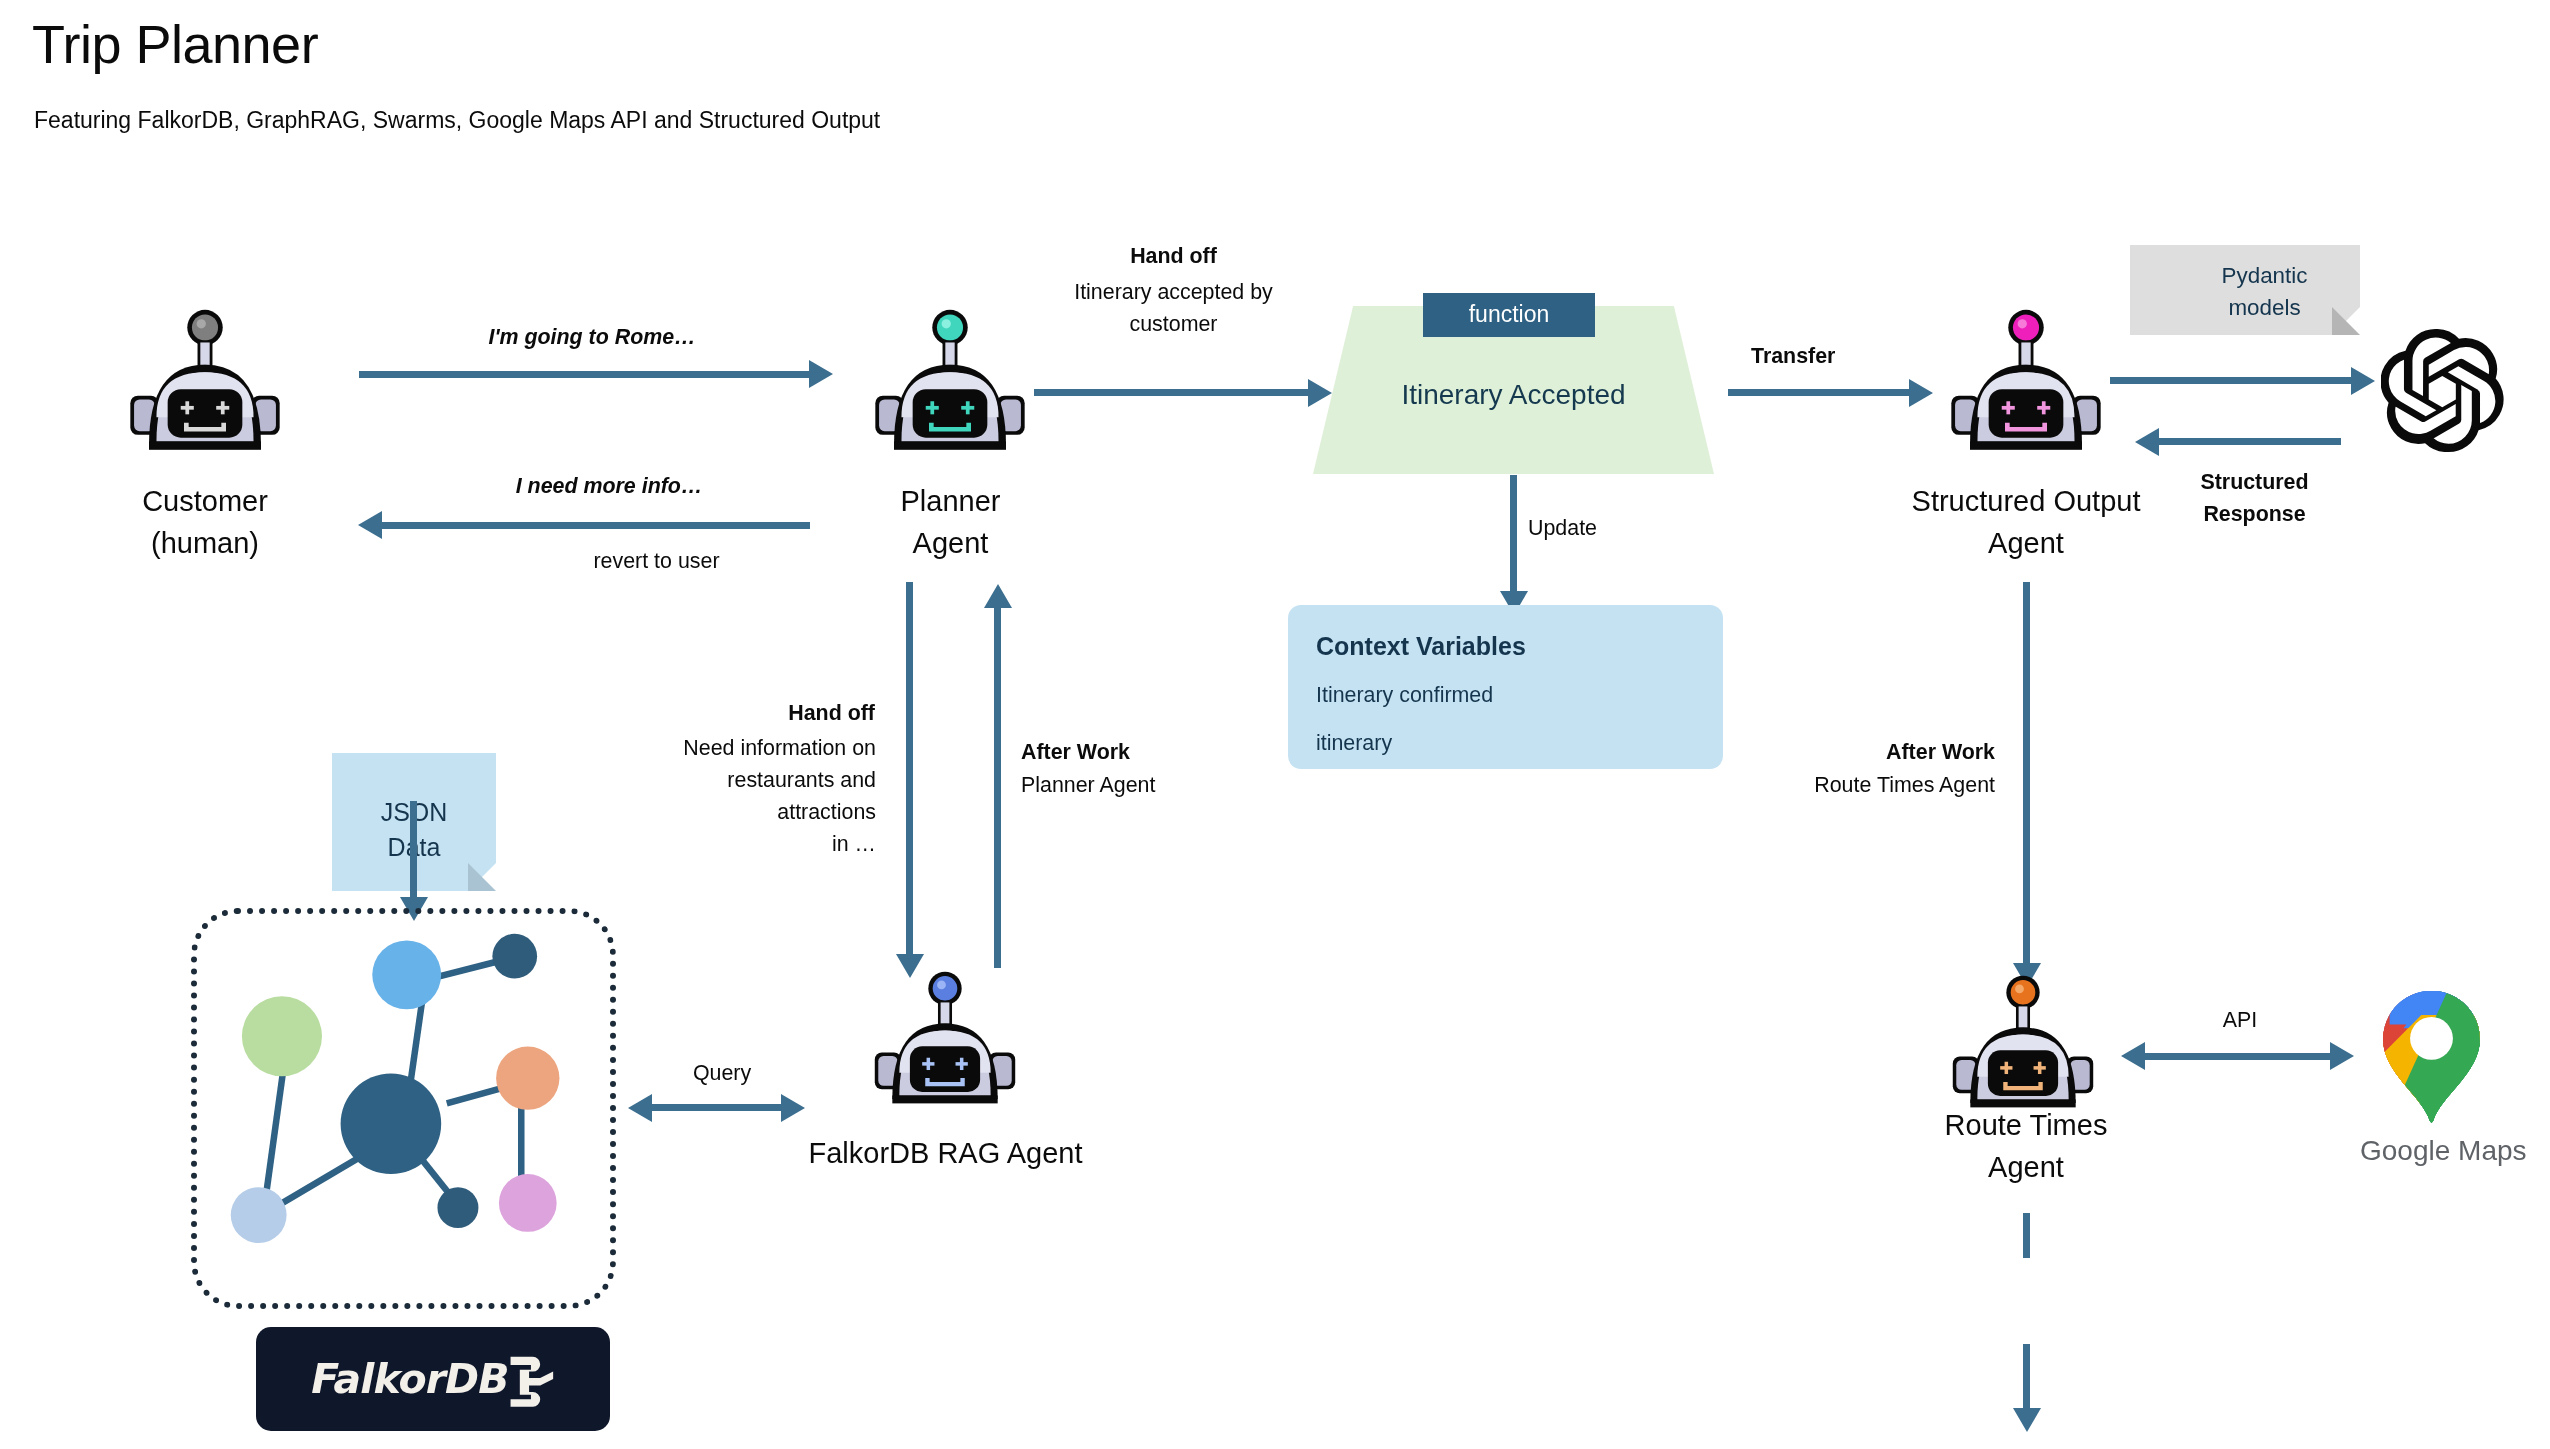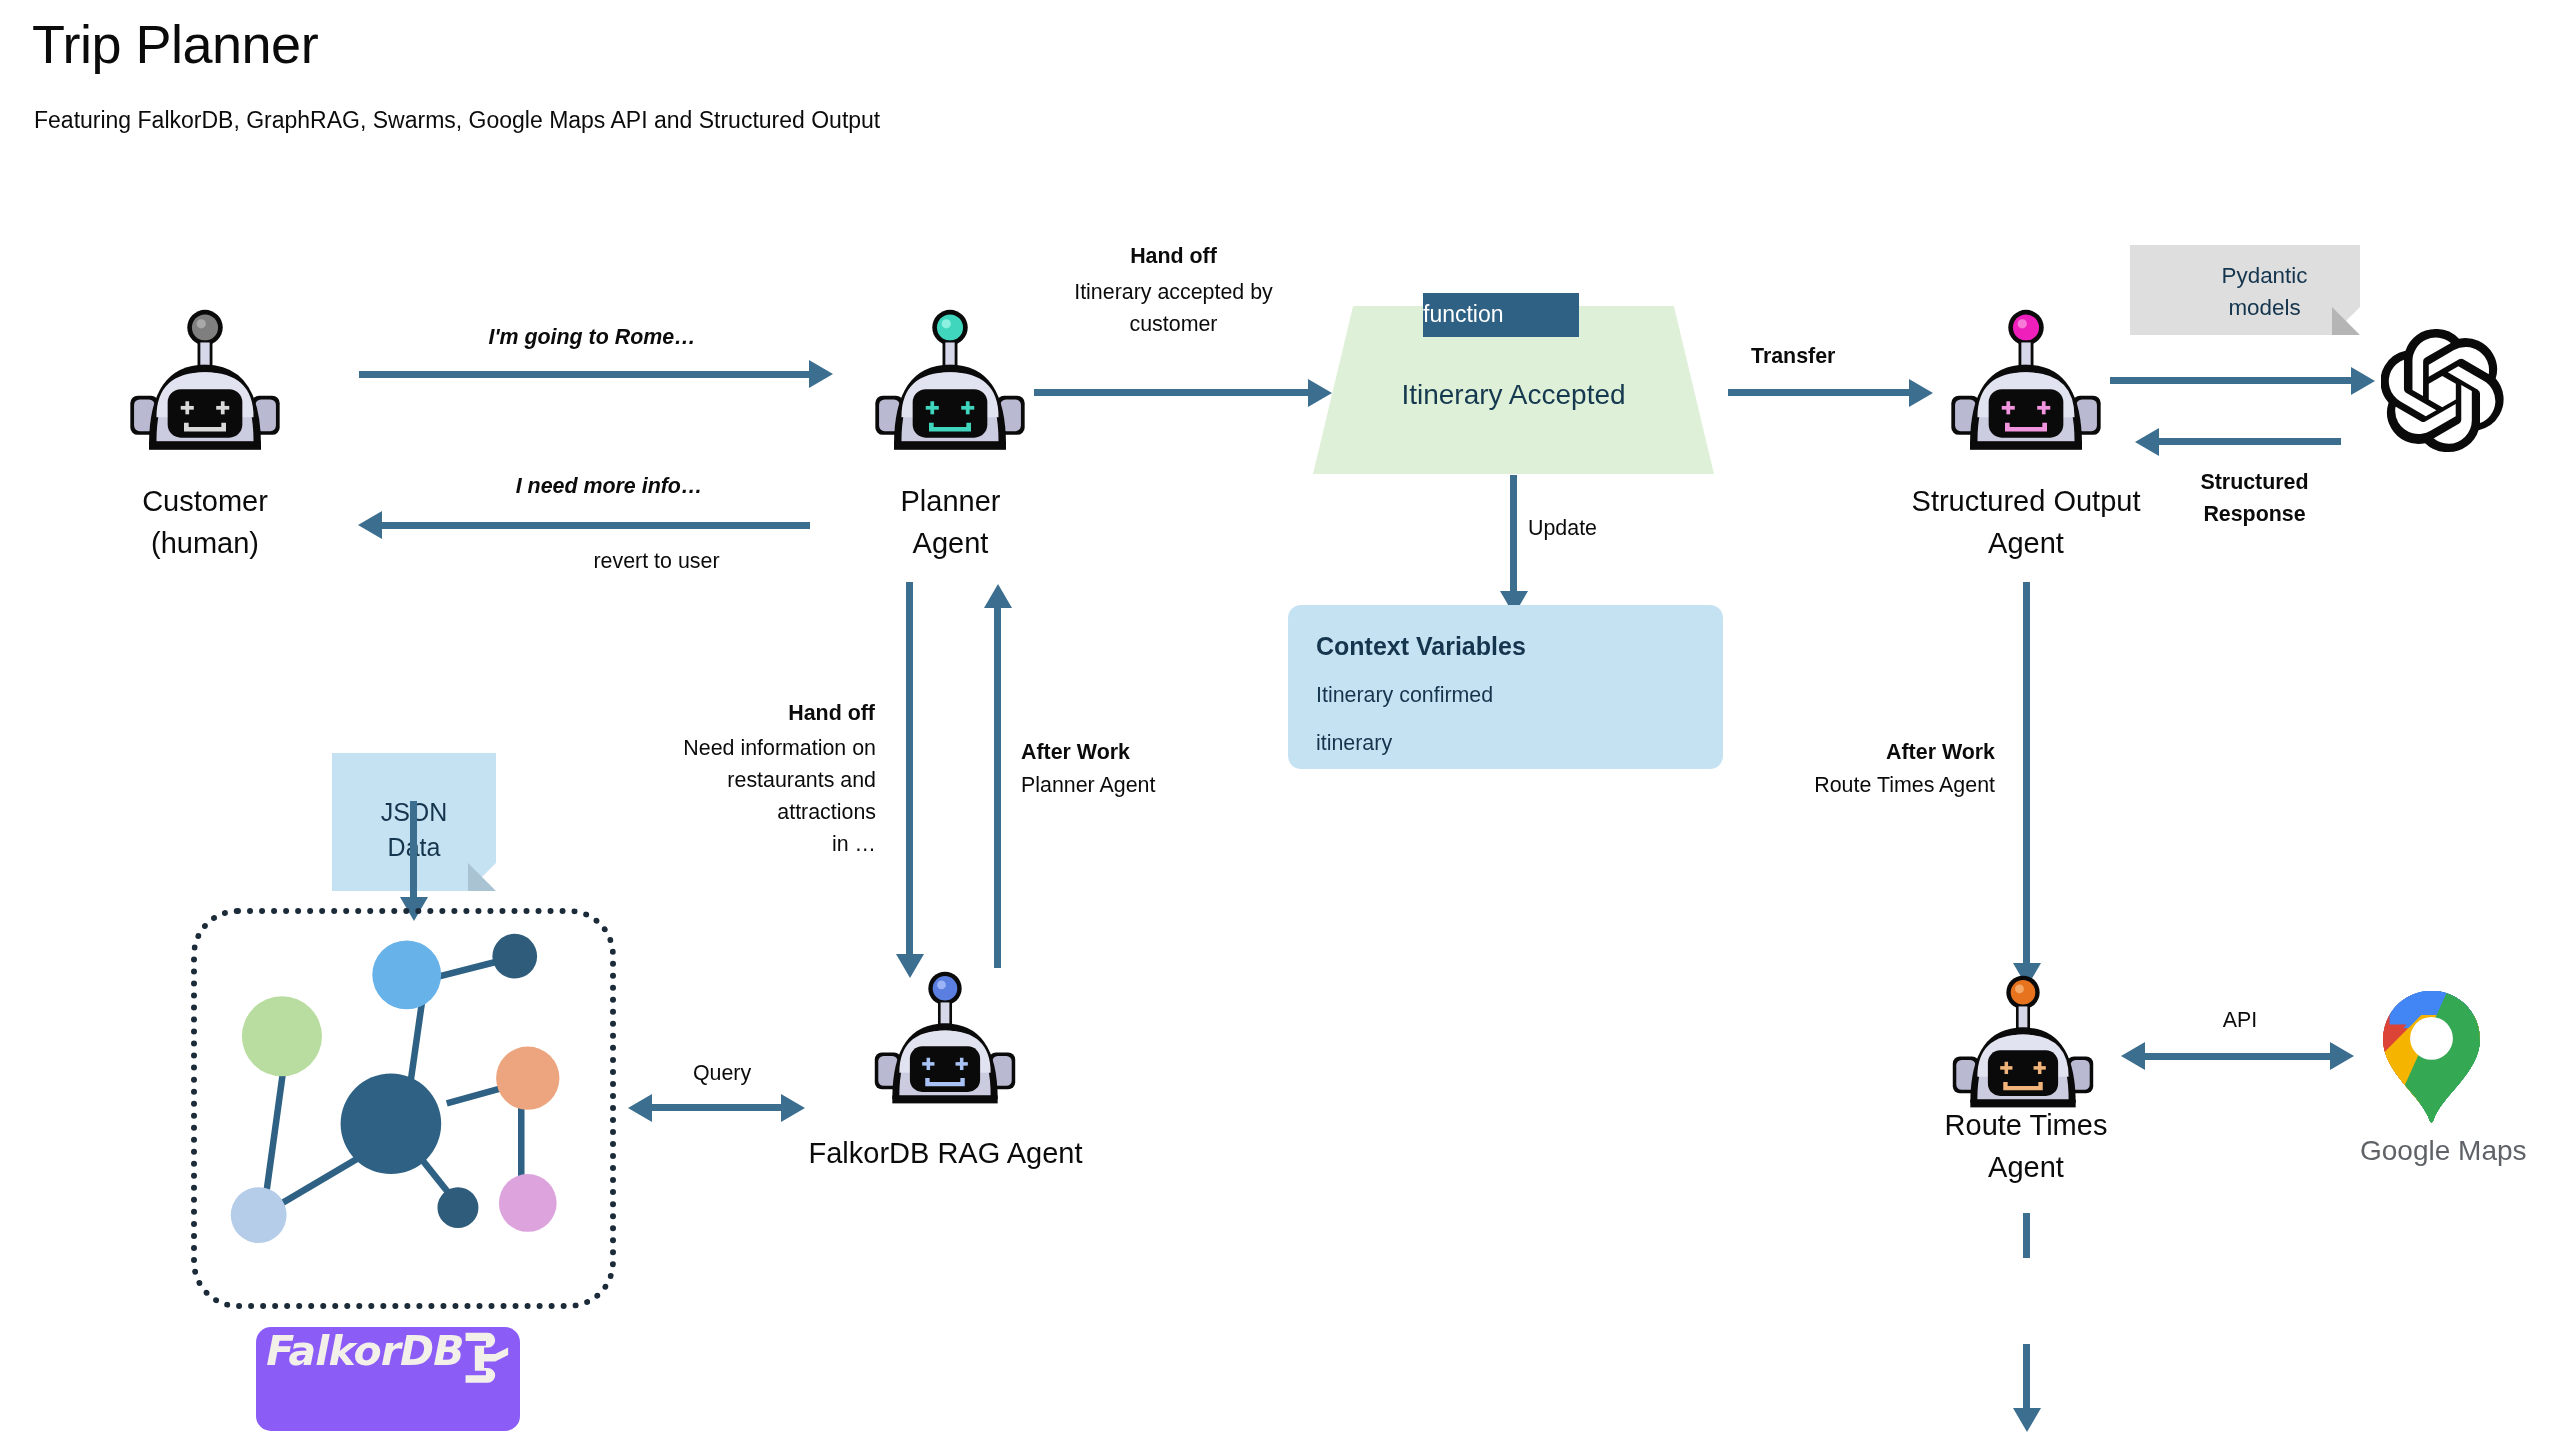--- a/index.html
+++ b/index.html
@@ -101,23 +101,23 @@
   .trapezoid-text {
     width: 401px;
     text-align: center;
     font-size: 28px;
     color: #15394f;
   }
   .function-chip {
     background: #2e6183;
     color: #ffffff;
     font-size: 23px;
-    text-align: left;
+    text-align: center;
     padding: 8.4px 0;
-    width: 156px;
+    width: 172px;
   }
 
   
   .ctx-card {
     width: 435px; height: 164px;
     background: #c5e2f2;
     border-radius: 13px;
   }
   .ctx-title {
     font-size: 25px; font-weight: bold; color: #14354d;
@@ -159,25 +159,25 @@
   
   .graph-box {
     width: 425px; height: 401px;
     border: 6.5px dotted #1c2b39;
     border-radius: 47px;
     box-sizing: border-box;
   }
 
   
   .falkor-plate {
-    width: 264px; height: 104px;
-    background: #8b5cf6;
+    width: 354px; height: 104px;
+    background: #0f172a;
     border-radius: 15px;
     display: flex;
-    align-items: flex-start;
+    align-items: center;
     justify-content: center;
   }
   .falkor-word {
     font-family: "DejaVu Sans", sans-serif;
     font-style: italic;
     font-weight: bold;
     font-size: 41px;
     color: #f3f0ea;
     letter-spacing: -0.9px;
   }

